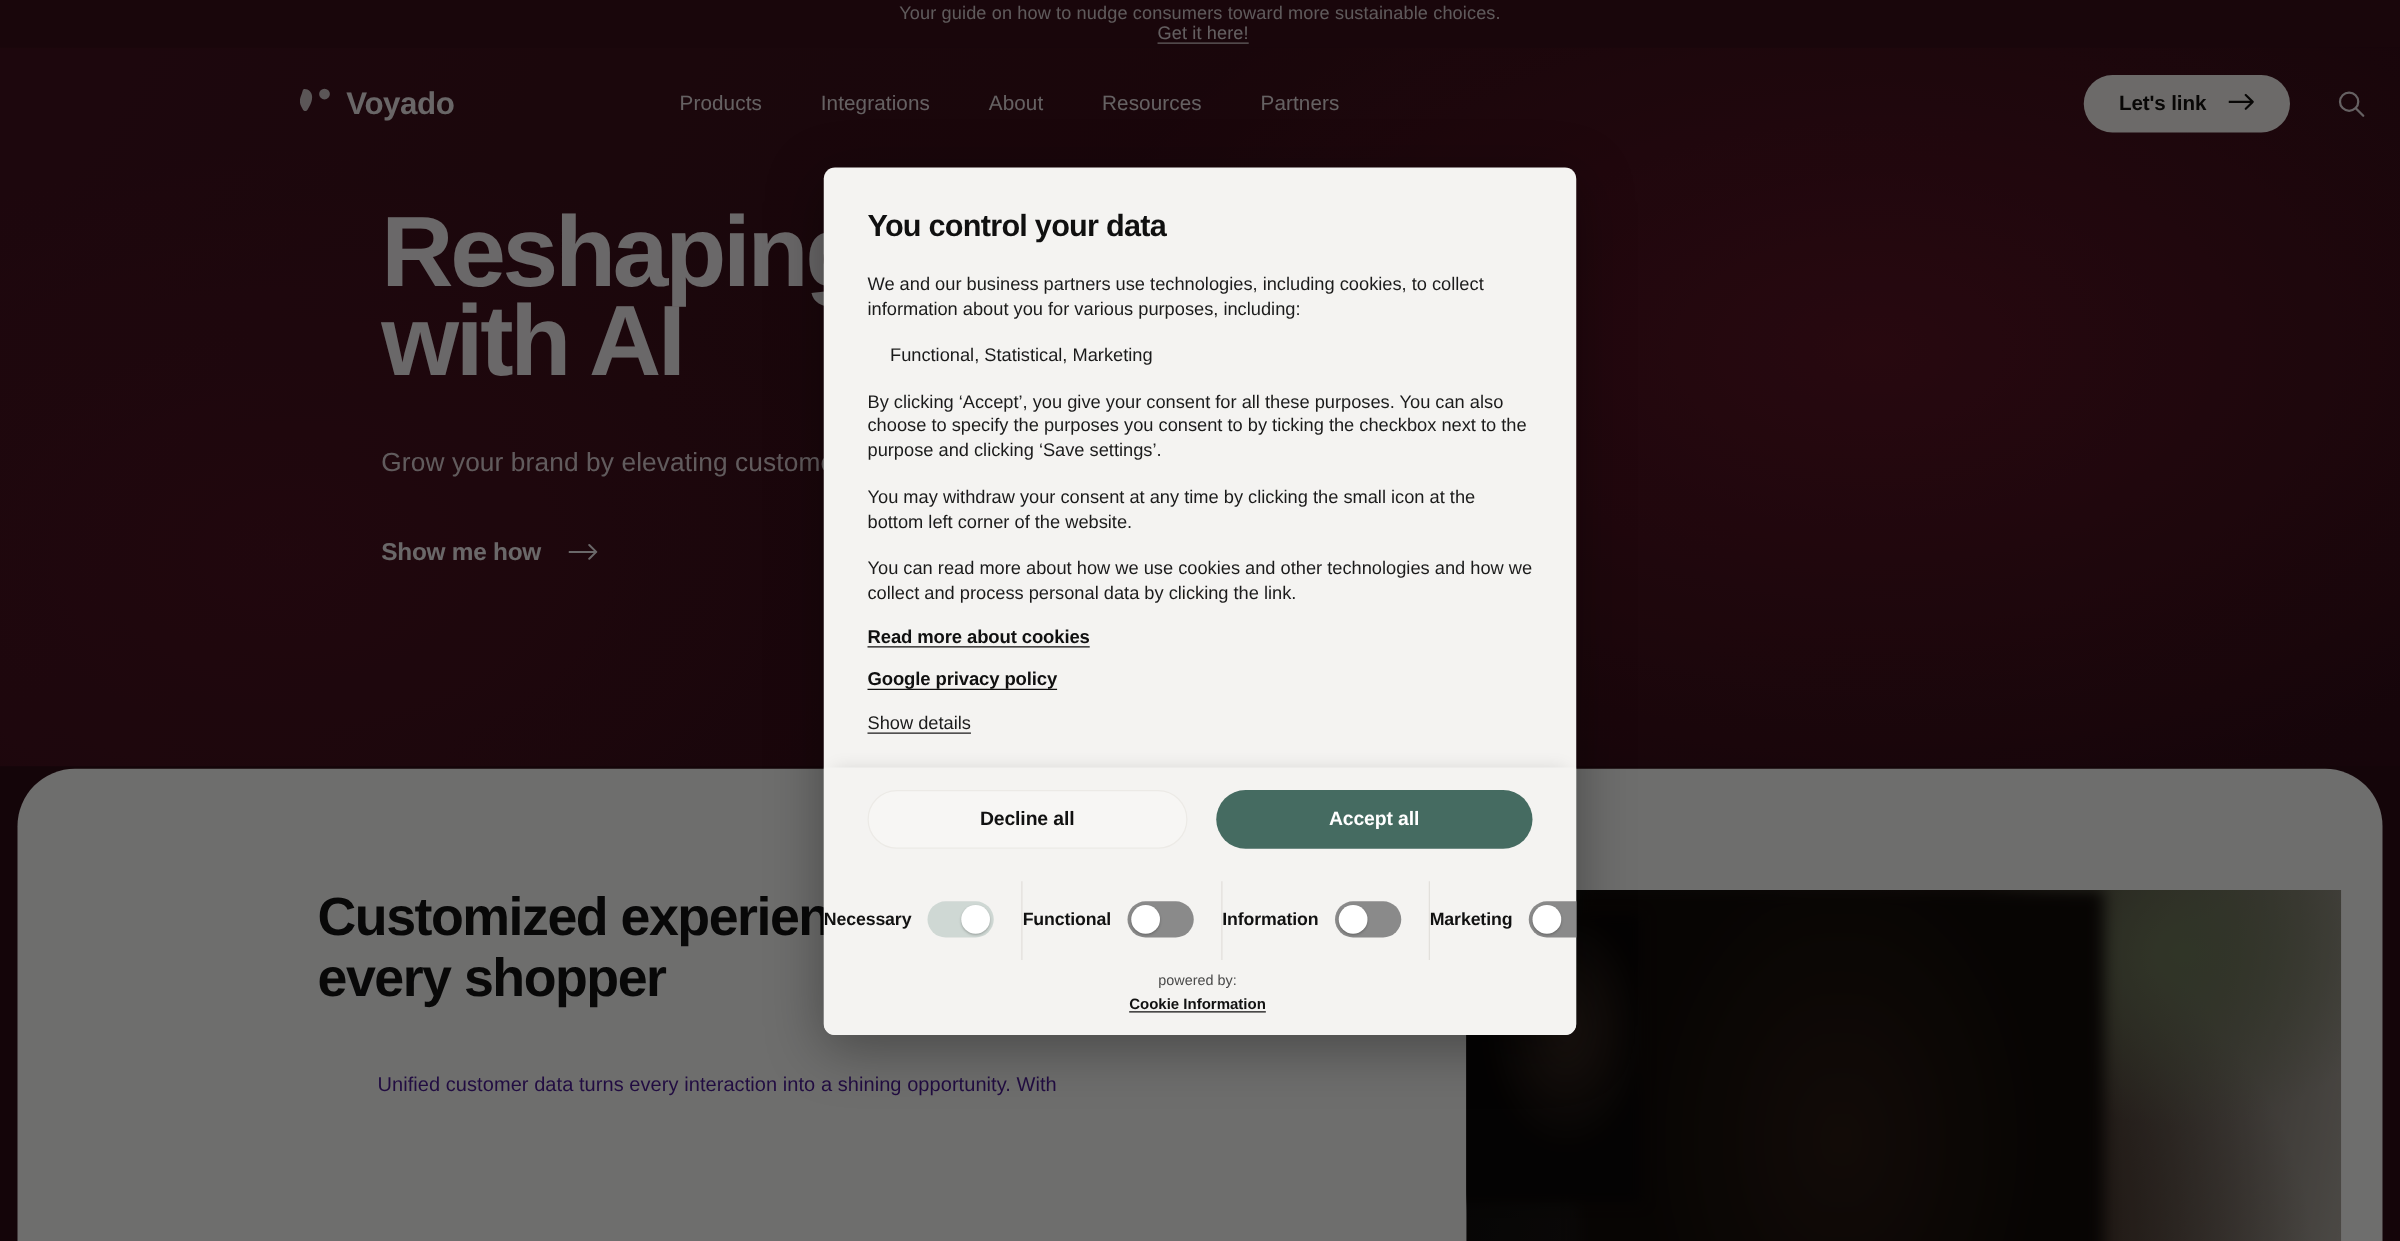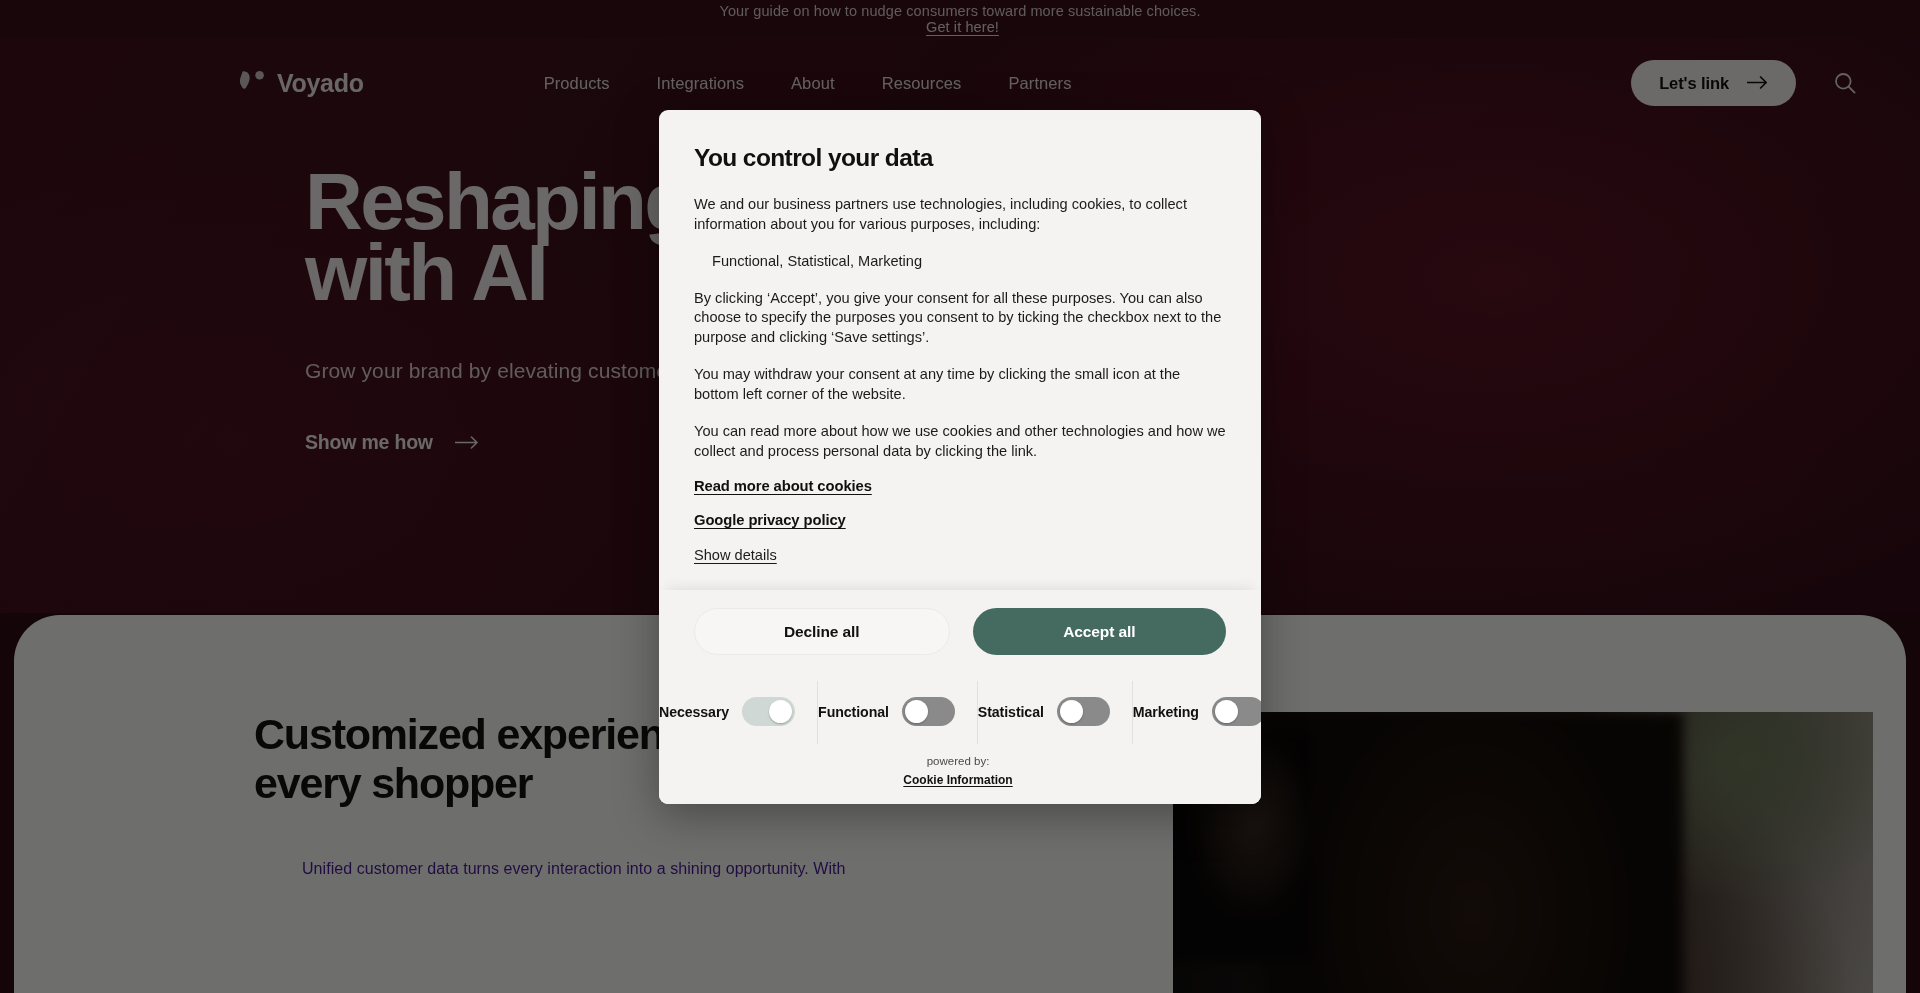--- a/index.html
+++ b/index.html
@@ -22,21 +22,21 @@
 
   .hero {
     position:relative; height:575px;
     background:
       radial-gradient(900px 520px at 78% 42%, rgba(120,26,44,.55) 0%, rgba(58,15,26,0) 72%),
       radial-gradient(700px 460px at 12% 70%, rgba(92,20,36,.40) 0%, rgba(58,15,26,0) 70%),
       linear-gradient(120deg,#43121f 0%,#3a0f1a 45%,#330d18 100%);
   }
   .header {
     display:flex; align-items:center; height:90px;
-    padding:0 60px 0 240px; gap:0;
+    padding:0 24px 0 240px; gap:0;
   }
   .logo { display:flex; align-items:center; gap:11px; }
   .logo-text { font-size:25px; font-weight:600; color:#efe9ea; letter-spacing:-.3px; }
   .nav { display:flex; gap:47px; margin-left:180px; }
   .nav a { color:#e6dcdf; font-size:16.5px; text-decoration:none; letter-spacing:.1px; }
   .hdr-right { margin-left:auto; display:flex; align-items:center; gap:34px; }
   .chat-btn {
     display:flex; align-items:center; gap:18px;
     background:#f5f1ee; color:#14120f;
     border:none; border-radius:30px; height:46px; padding:0 28px;
@@ -91,21 +91,21 @@
     position:absolute; left:-10px; top:20px; width:150px; height:230px;
     background:radial-gradient(80px 120px at 60% 40%, #3b2b23 0%, #0b0807 80%);
     filter:blur(5px);
   }
 
   
   #overlay { position:absolute; inset:0; background:rgba(0,0,0,.56); }
 
   
   #modal {
-    position:absolute; left:659px; top:110px; width:602px;
+    position:absolute; left:659px; top:134px; width:602px;
     background:#f4f3f1; border-radius:9px; overflow:hidden;
     display:flex; flex-direction:column;
     box-shadow:0 10px 44px rgba(0,0,0,.35);
     color:#111;
   }
   .m-scroll { padding:34px 35px 26px 35px; }
   .m-title {
     font-size:24.5px; font-weight:700; letter-spacing:-.6px;
     margin-bottom:23px; color:#101010;
   }
@@ -275,21 +275,21 @@
             <span class="knob"></span>
           </div>
       </div>
       <div class="t-col">
         <span class="t-label">Functional</span>
         <div class="switch">
             <span class="knob"></span>
           </div>
       </div>
       <div class="t-col">
-        <span class="t-label">Statistical</span>
+        <span class="t-label">Information</span>
         <div class="switch">
             <span class="knob"></span>
           </div>
       </div>
       <div class="t-col">
         <span class="t-label">Marketing</span>
         <div class="switch">
             <span class="knob"></span>
           </div>
       </div>

